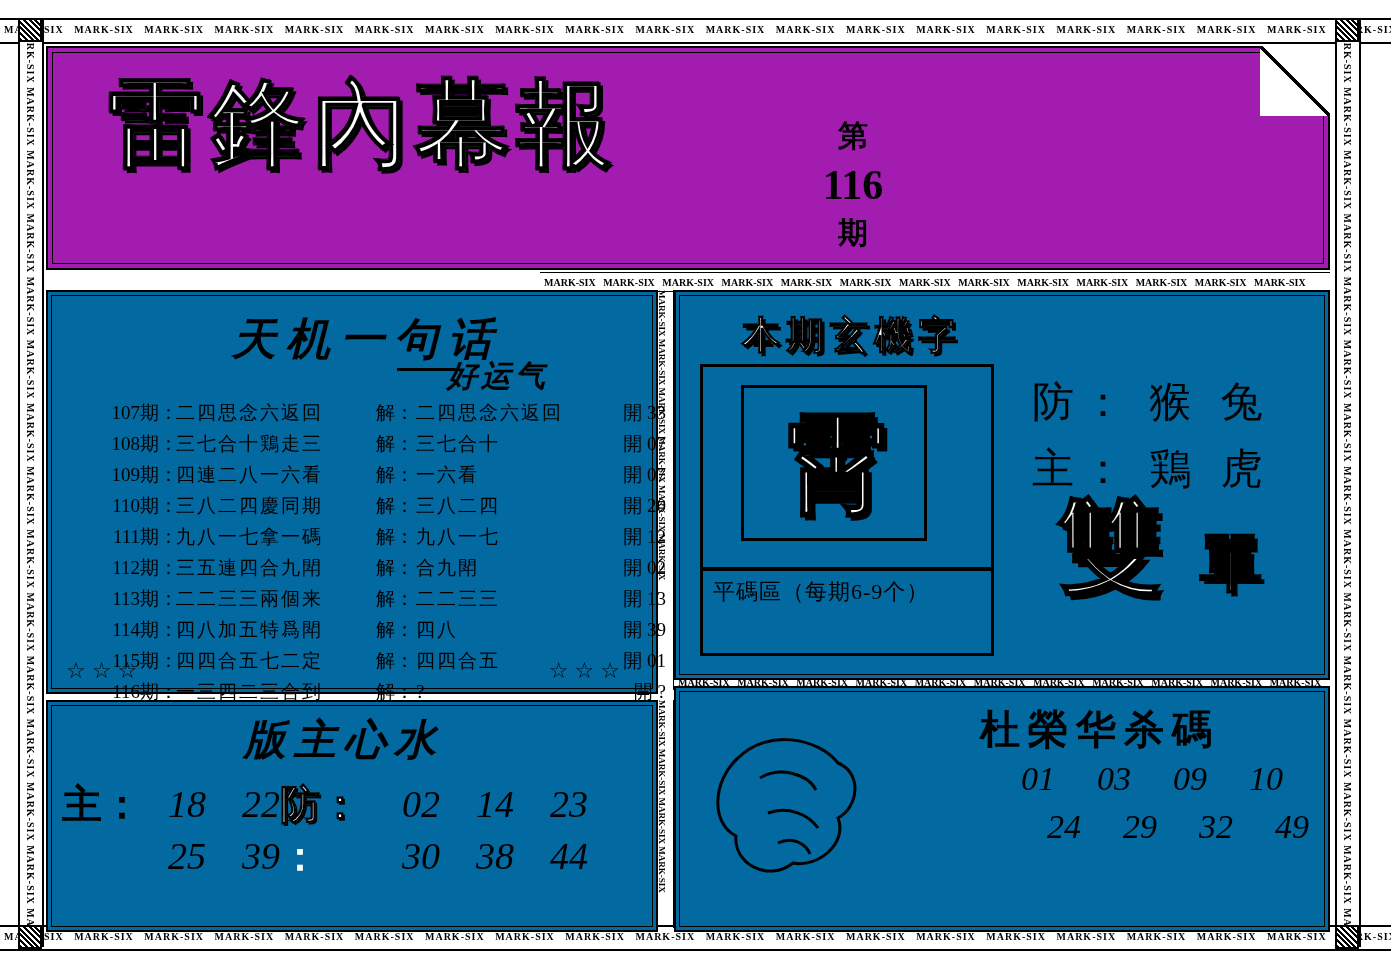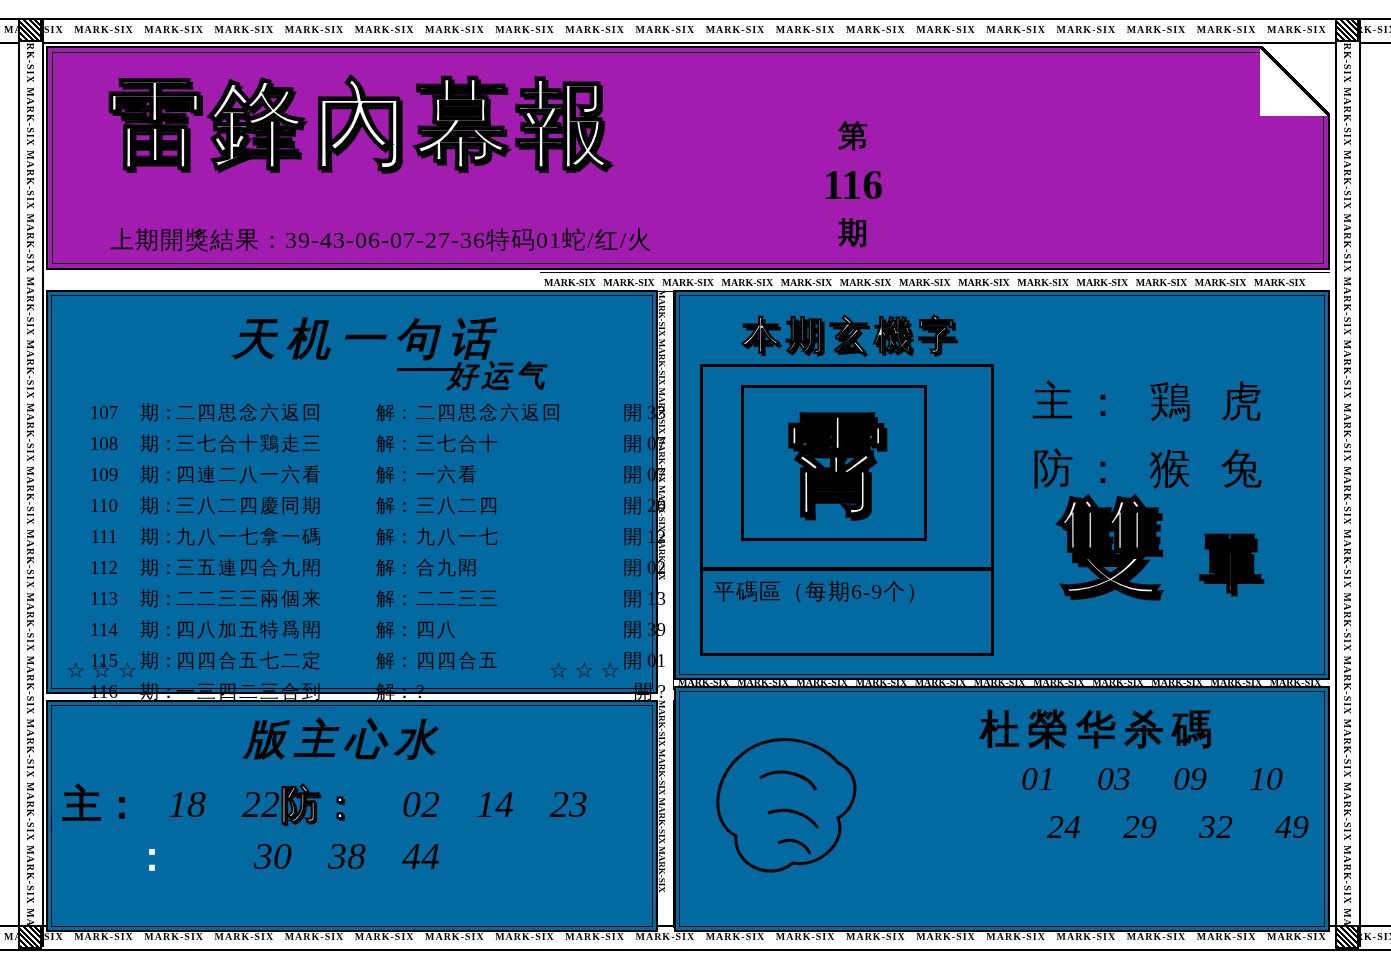--- a/index.html
+++ b/index.html
@@ -44,21 +44,21 @@
   .vstrip span{writing-mode:vertical-rl;font-size:9px;font-weight:bold;font-family:"Liberation Serif",serif;}
   .hstrip{position:absolute;height:18px;border-top:1px solid #000;border-bottom:1px solid #000;overflow:hidden;white-space:nowrap;font-size:10px;font-weight:bold;}
 
   
   .title-brush{font-family:"DejaVu Serif",serif;font-weight:bold;font-style:italic;}
   .tianji{position:absolute;left:180px;top:14px;font-size:44px;letter-spacing:10px;}
   .tianji-sub{position:absolute;left:395px;top:60px;font-size:30px;letter-spacing:4px;}
   .dash{position:absolute;left:345px;top:72px;width:60px;border-top:3px solid #000;}
   .rows{position:absolute;left:16px;top:104px;width:100%;font-size:19px;}
   .row{display:flex;align-items:baseline;height:31px;white-space:nowrap;}
-  .r-issue{width:72px;text-align:center;font-family:Liberation Serif, serif;}
+  .r-issue{width:72px;text-align:right;font-family:Liberation Serif, serif;}
   .r-label{width:36px;text-align:center;}
   .r-phrase{width:200px;letter-spacing:2px;}
   .r-jie{width:40px;}
   .r-ans{width:180px;letter-spacing:2px;}
   .r-open{width:70px;text-align:right;}
   .stars{position:absolute;bottom:4px;font-size:22px;letter-spacing:6px;}
   .stars.left{left:14px;} .stars.right{right:26px;}
 
   
   .banzhu{position:absolute;left:192px;top:6px;font-size:42px;letter-spacing:8px;}
@@ -117,21 +117,20 @@
 
   <div class="header">
     <div class="header-inner"></div>
     <div class="fold"></div>
     <div class="masthead">雷鋒內幕報</div>
     <div class="issue">
       <span>第</span><br>
       <span class="num">116</span><br>
       <span>期</span>
     </div>
-    <div class="prev-result">上期開獎結果：39-43-06-07-27-36特码01蛇/红/火</div>
   </div>
 
   <div class="vstrip" style="top:290px;height:400px;">
       <span id="vs1" style="display: block;">MARK-SIX  MARK-SIX  MARK-SIX  MARK-SIX  MARK-SIX  MARK-SIX  </span>
     </div>
   <div class="vstrip" style="top:700px;height:228px;">
       <span id="vs2" style="display: block;">MARK-SIX  MARK-SIX  MARK-SIX  MARK-SIX  </span>
     </div>
   <div class="hstrip" style="left:674px;top:672px;width:652px;" id="hs1"><span style="position:relative;top:4px;left:4px;">MARK-SIX &nbsp; MARK-SIX &nbsp; MARK-SIX &nbsp; MARK-SIX &nbsp; MARK-SIX &nbsp; MARK-SIX &nbsp; MARK-SIX &nbsp; MARK-SIX &nbsp; MARK-SIX &nbsp; MARK-SIX &nbsp; MARK-SIX &nbsp; </span></div>
   <div class="hstrip" style="left:540px;top:272px;width:790px;" id="hs2"><span style="position:relative;top:4px;left:4px;">MARK-SIX &nbsp; MARK-SIX &nbsp; MARK-SIX &nbsp; MARK-SIX &nbsp; MARK-SIX &nbsp; MARK-SIX &nbsp; MARK-SIX &nbsp; MARK-SIX &nbsp; MARK-SIX &nbsp; MARK-SIX &nbsp; MARK-SIX &nbsp; MARK-SIX &nbsp; MARK-SIX &nbsp; </span></div>
@@ -240,20 +239,24 @@
           </span>
           <span class="fang-lbl">防：</span>
           <span class="nums3">
             <span>02</span>
             <span>14</span>
             <span>23</span>
           </span>
         </div>
         <div class="pick-row">
           <span class="zhu-lbl"></span>
+          <span class="nums3">
+            <span>25</span>
+            <span>39</span>
+          </span>
           <span class="fang-lbl" style="-webkit-text-stroke:0;text-shadow:none;">：</span>
           <span class="nums3">
             <span>30</span>
             <span>38</span>
             <span>44</span>
           </span>
         </div>
       </div>
     </div>
   </div>
@@ -264,26 +267,26 @@
       <div class="seal-box">
         <div class="seal-inner">
           <span class="seal-char">霄</span>
         </div>
       </div>
       <div class="pingma-box">
         <div class="pingma-title">平碼區（每期6-9个）</div>
       </div>
       <div class="zhufang">
         <div>
+          <span class="lbl">防：</span>
+          <span>猴 兔</span>
+        </div>
+        <div>
           <span class="lbl">主：</span>
           <span>鶏 虎</span>
-        </div>
-        <div>
-          <span class="lbl">防：</span>
-          <span>猴 兔</span>
         </div>
       </div>
       <div class="big-shuang">雙</div>
       <div class="big-dan">單</div>
     </div>
   </div>
 
   <div class="panel p-right-bot">
     <div class="inner">
       <svg class="blob" viewBox="0 0 200 180">

